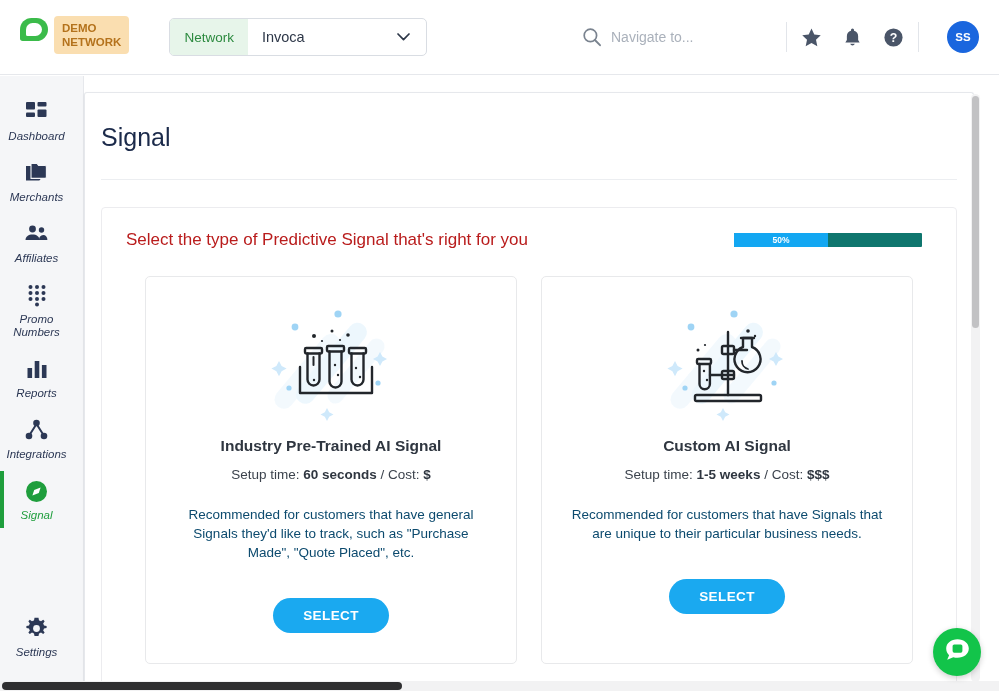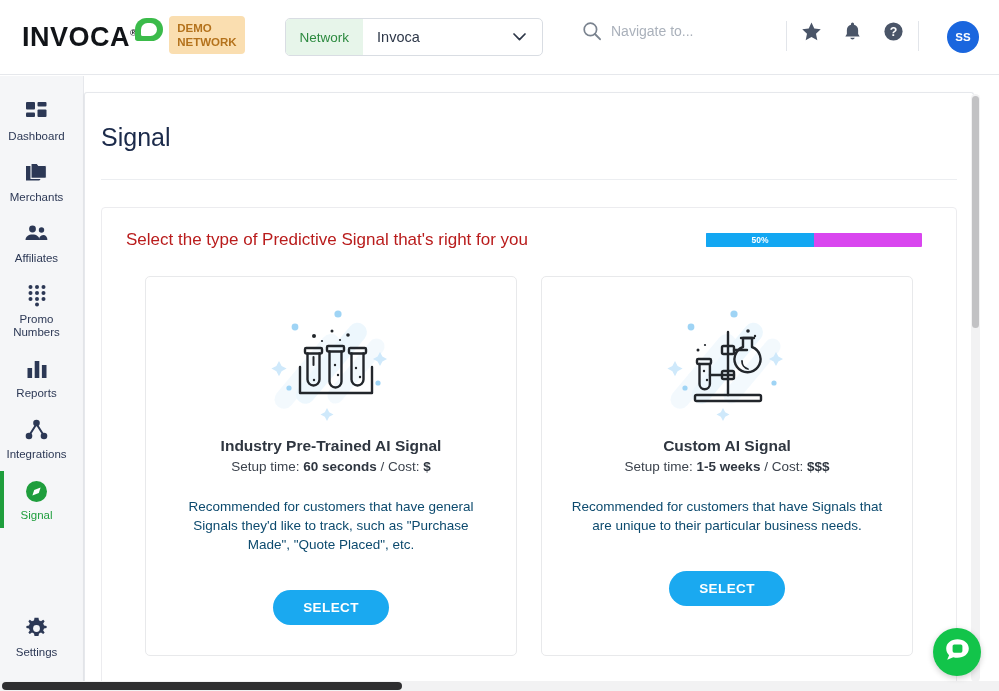--- a/index.html
+++ b/index.html
@@ -70,21 +70,21 @@
   .network-value {
     flex: 1; display: flex; align-items: center;
     padding-left: 14px; font-size: 14.5px; color: #2d3748;
   }
   .network-caret {
     display:flex; align-items:center; padding-right: 16px;
   }
   .caret-svg { width: 13px; height: 8px; }
 
   .header-right {
-    margin-left: auto; display: flex; align-items: flex-start;
+    margin-left: auto; display: flex; align-items: center;
     margin-right: 20px;
   }
   .search-box { display: flex; align-items: center; width: 190px; }
   .search-icon-w { width: 20px; height: 20px; margin-right: 9px; }
   .search-ph { font-size: 14px; color: #aab1bb; }
   .hdr-divider { width:1px; height: 30px; background: #e2e5ea; margin: 0 14px; }
   .hdr-icons { display:flex; align-items:center; gap: 20px; }
   .hdr-ico { width: 21px; height: 21px; cursor:pointer; }
   .avatar {
     width: 32px; height: 32px; border-radius: 50%;
@@ -101,20 +101,21 @@
     background: #f5f6f8;
     border-right: 1px solid #e6e8ec;
     padding-top: 14px;
   }
   .nav-item {
     position: relative;
     display:flex; flex-direction: column; align-items:center;
     padding: 10px 12px 8px 2px;
     cursor: pointer;
     text-decoration: none;
+    font-style: italic;
   }
   .nav-icon { height: 24px; display:flex; align-items:center; justify-content:center; margin-bottom: 6px; }
   .nav-label {
     font-size: 11.5px; color: #2c3855; text-align:center; line-height: 13px;
   }
   .nav-item.active .nav-label { color: #1f9e3d; }
   .nav-item.active::before {
     content:''; position:absolute; left:0; top:2px; bottom:2px;
     width: 4px; background: #1f9e3d;
   }
@@ -146,22 +147,22 @@
     padding: 22px 24px 0 24px;
   }
   .panel-head {
     display:flex; align-items:center; margin-bottom: 26px;
   }
   .panel-title {
     font-size: 17px; color: #b91c1c; font-weight: 400;
   }
   .progress-wrap {
     margin-left: auto; margin-right: 10px;
-    width: 216px; height: 14px;
-    background: #d946ef; border-radius: 1px;
+    width: 188px; height: 14px;
+    background: #0f766e; border-radius: 1px;
     position: relative; overflow:hidden;
   }
   .progress-fill {
     height: 100%; background: #13a7f2;
     display:flex; align-items:center; justify-content:center;
   }
   .progress-text { font-size: 8.5px; color: #fff; font-weight: 600; }
 
   .cards-row { display:flex; gap: 24px; justify-content:center; }
   .opt-card {
@@ -171,21 +172,21 @@
     background: #fff;
     padding: 26px 24px 30px 24px;
     text-align:center;
   }
   .opt-illus { height: 122px; display:flex; align-items:center; justify-content:center; }
   .opt-title {
     font-size: 15.5px; font-weight: 700; color: #2f3640;
     margin-top: 12px;
   }
   .opt-meta {
-    font-size: 13.5px; color: #3c434d; margin-top: 4px;
+    font-size: 13.5px; color: #3c434d; margin-top: 12px;
   }
   .opt-meta b { font-weight: 700; color:#2f3640; }
   .opt-desc {
     font-size: 13.5px; color: #0c4a6e; line-height: 19px;
     margin-top: 23px; padding: 0 4px;
   }
   .select-btn {
     margin-top: 36px;
     display:inline-block;
     background: #1aa9f0; color:#fff;
@@ -227,21 +228,20 @@
     box-shadow: 0 2px 6px rgba(0,0,0,.2);
     cursor: pointer;
   }
 </style>
 </head>
 <body>
 
 <div class="header">
 
   <div class="logo-block">
-    <span class="logo-word"><span>INVOCA</span><span class="logo-reg">®</span></span>
     <span class="logo-bubble">
       <span class="b-main"></span>
         <span class="b-in"></span>
     </span>
     <span class="demo-badge">DEMO
 NETWORK</span>
   </div>
 
   <div class="network-select">
     <div class="network-label">Network</div>

